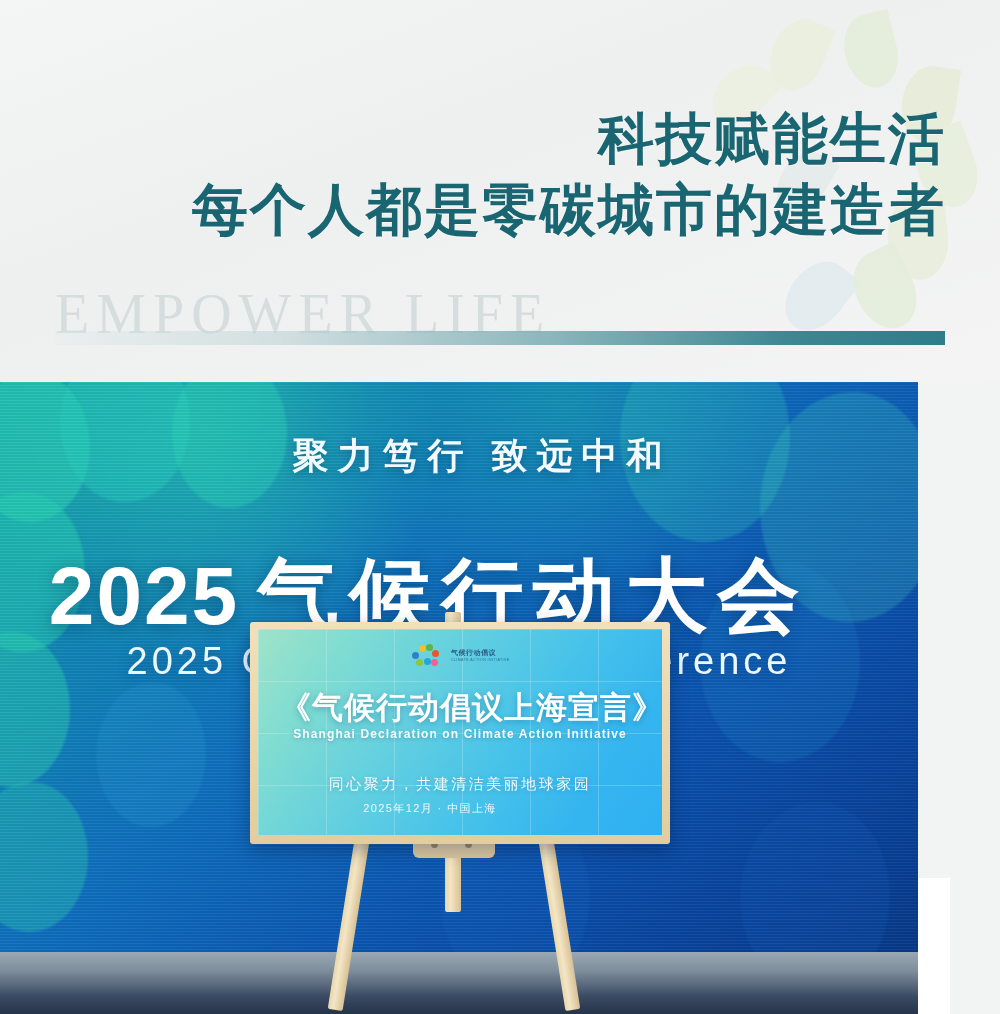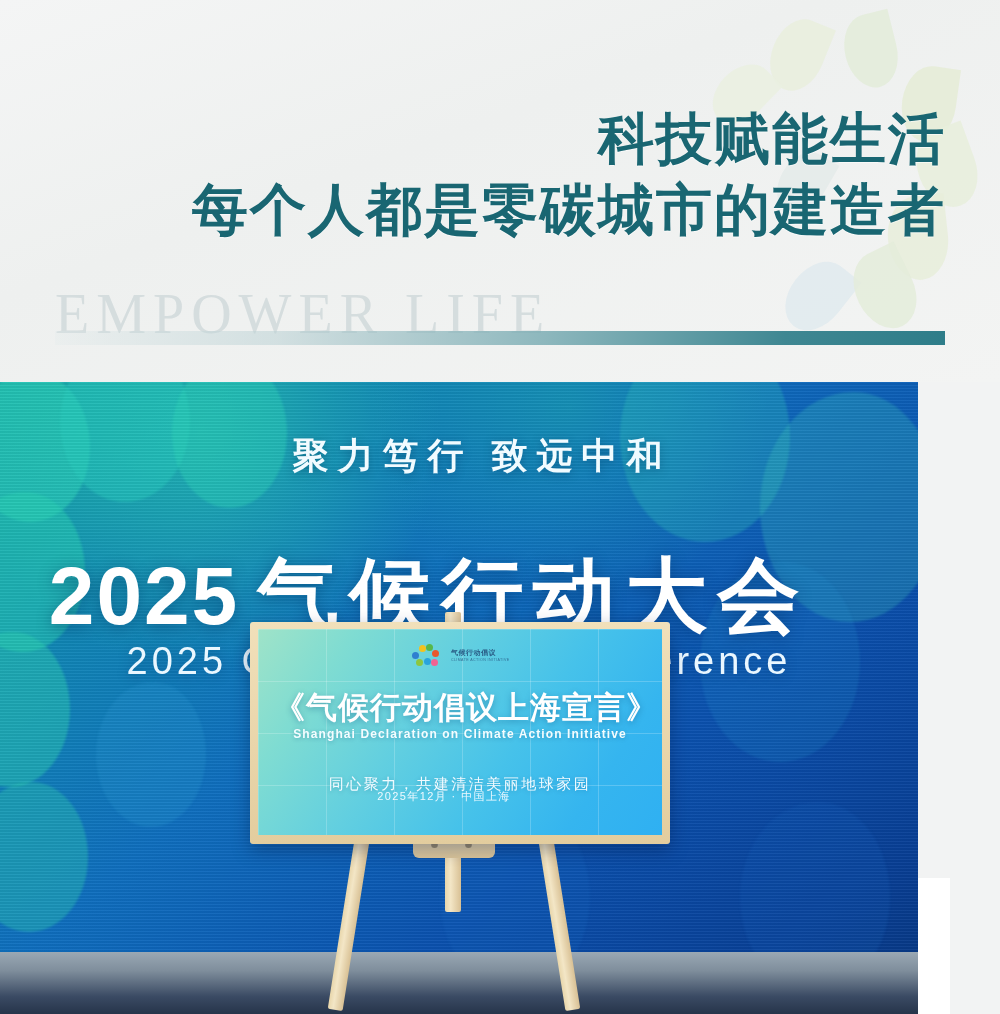--- a/index.html
+++ b/index.html
@@ -165,41 +165,41 @@
     display:inline-block;vertical-align:middle;width:30px;height:24px;position:relative;
   }
   .fig{position:absolute;width:7px;height:7px;border-radius:50%;}
   #board-logo-text{
     display:inline-block;vertical-align:middle;margin-left:6px;text-align:left;
   }
   #board-logo-cn{font-size:7px;color:#2a5d86;font-weight:700;letter-spacing:.5px;display:block;}
   #board-logo-en{font-size:3.6px;color:#2a5d86;letter-spacing:.4px;display:block;opacity:.85;}
 
   #board-title{
-    position:absolute;left:6px;top:58px;width:404px;text-align:center;
+    position:absolute;left:12px;top:58px;width:404px;text-align:center;
     color:#ffffff;font-size:31px;font-weight:700;letter-spacing:1px;
     text-shadow:0 2px 6px rgba(0,70,120,.35);
     z-index:3;white-space:nowrap;
   }
   #board-title-en{
     position:absolute;left:0;top:98px;width:404px;text-align:center;
     color:#f4fdff;font-size:12px;font-weight:600;letter-spacing:1.1px;
     text-shadow:0 1px 4px rgba(0,70,120,.3);
     z-index:3;white-space:nowrap;
   }
   #board-slogan{
     position:absolute;left:0;top:146px;width:404px;text-align:center;
     color:#f2fbff;font-size:15px;letter-spacing:2.5px;
     text-shadow:0 1px 4px rgba(0,70,120,.25);
     z-index:3;white-space:nowrap;
   }
   #board-date{
-    position:absolute;left:0;top:160px;width:344px;text-align:center;
+    position:absolute;left:0;top:172px;width:344px;text-align:center;
     color:#eef9ff;font-size:11px;letter-spacing:1.4px;
-    z-index:3;white-space:nowrap;margin-left:14px;
+    z-index:3;white-space:nowrap;
   }
 
   
   #right-strip{
     position:absolute;left:918px;top:878px;width:32px;height:136px;
     background:#ffffff;z-index:8;
   }
 </style>
 </head>
 <body>

